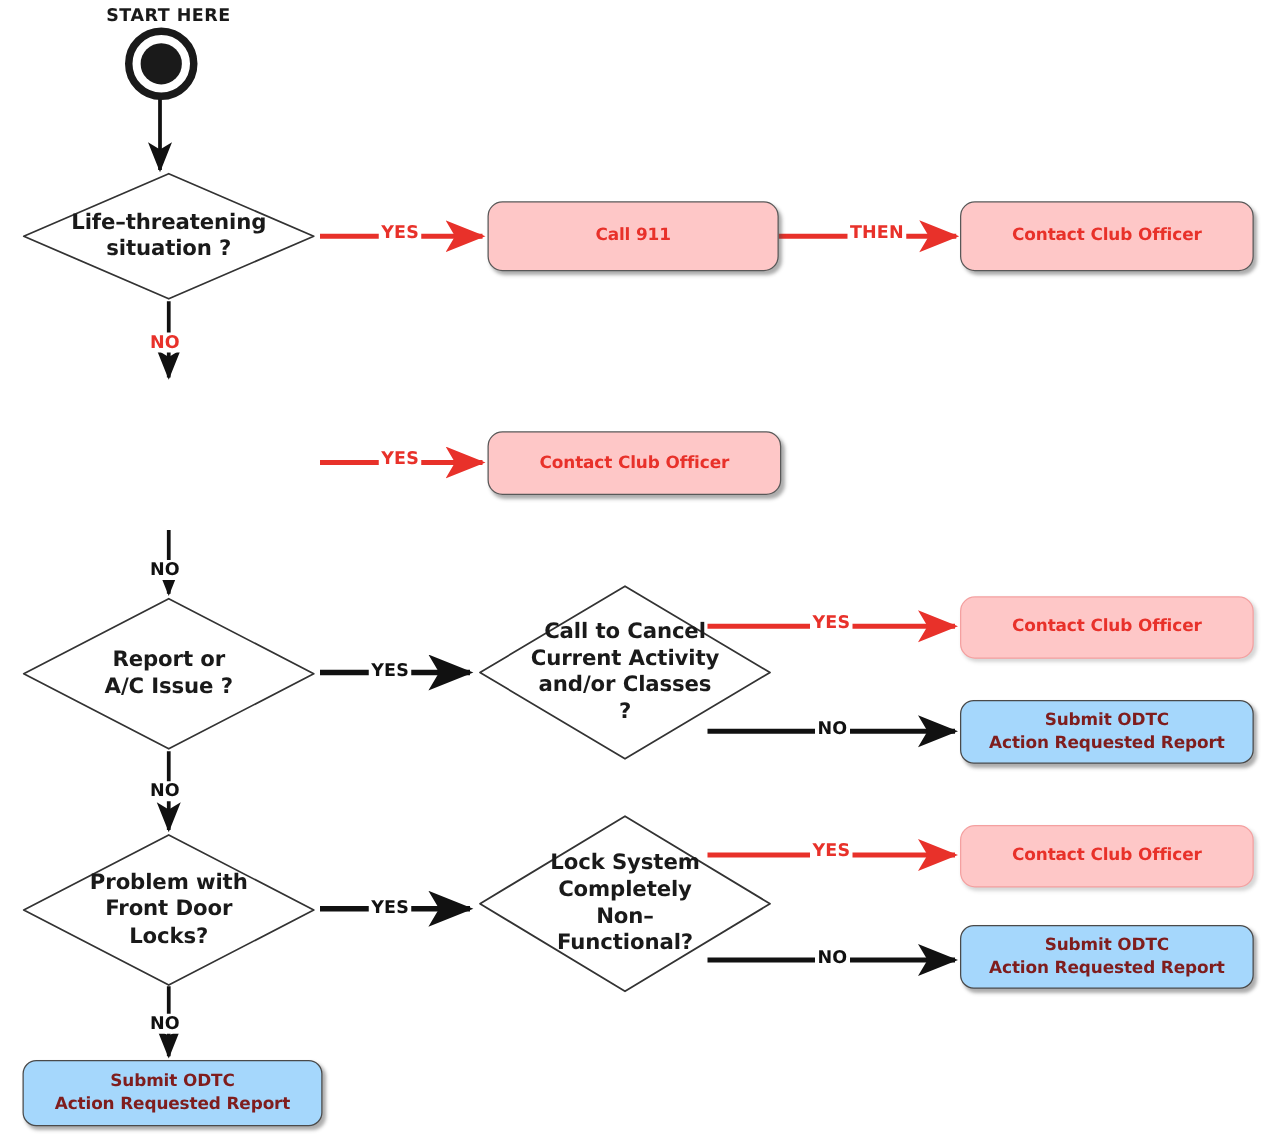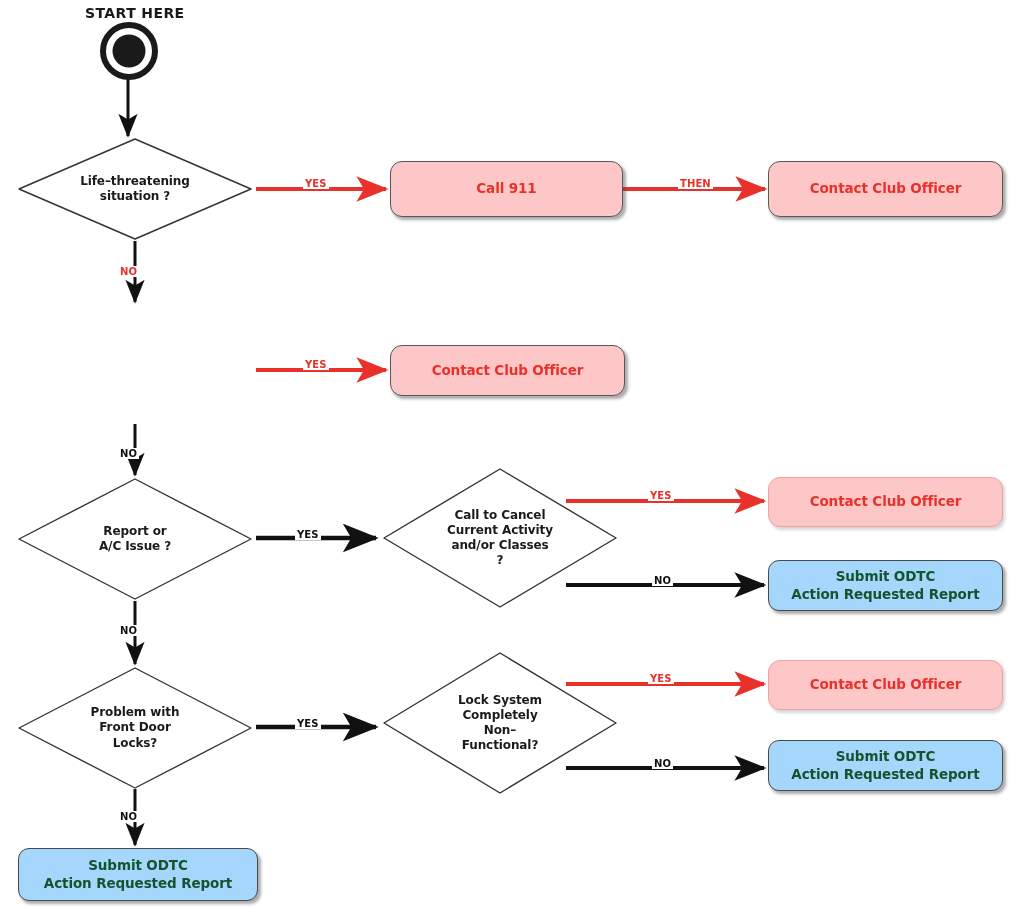--- a/index.html
+++ b/index.html
@@ -38,21 +38,21 @@
   .diamond .dshape {
     position: absolute;
     left: 0; top: 0;
     width: 100%;
     height: 100%;
   }
   .diamond .dlabel {
     position: relative;
     z-index: 2;
     font-weight: bold;
-    font-size: 12px;
+    font-size: 17px;
     line-height: 1.26;
     color: #1a1a1a;
     letter-spacing: -0.1px;
     white-space: pre-line;
     text-align: center;
   }
   
   .rbox {
     border-radius: 11px;
     border: 1.6px solid #4a4a4a;
@@ -68,40 +68,40 @@
     color: #e8312a;
     border-color: #585858;
     border-radius: 12px;
   }
   .rbox.pink.lightborder {
     border-color: #f4a0a0;
     box-shadow: 2px 2.5px 3px rgba(120,120,120,0.30);
   }
   .rbox.blue {
     background: #a5d7fc;
-    color: #14532d;
+    color: #7f1d1d;
     border-color: #4a4a4a;
   }
   
   .startnode {
     position: absolute;
   }
   .start-label {
     position: absolute;
     font-weight: bold;
     font-size: 14px;
     letter-spacing: 0.4px;
     color: #1a1a1a;
     white-space: nowrap;
   }
   
   .elabel {
     position: absolute;
     font-weight: bold;
-    font-size: 10px;
+    font-size: 14px;
     letter-spacing: 0.1px;
     white-space: nowrap;
     z-index: 4;
     background: #ffffff;
     padding: 0 2px;
   }
   .elabel.red { color: #e8312a; }
   .elabel.black { color: #111111; }
 </style>
 </head>

